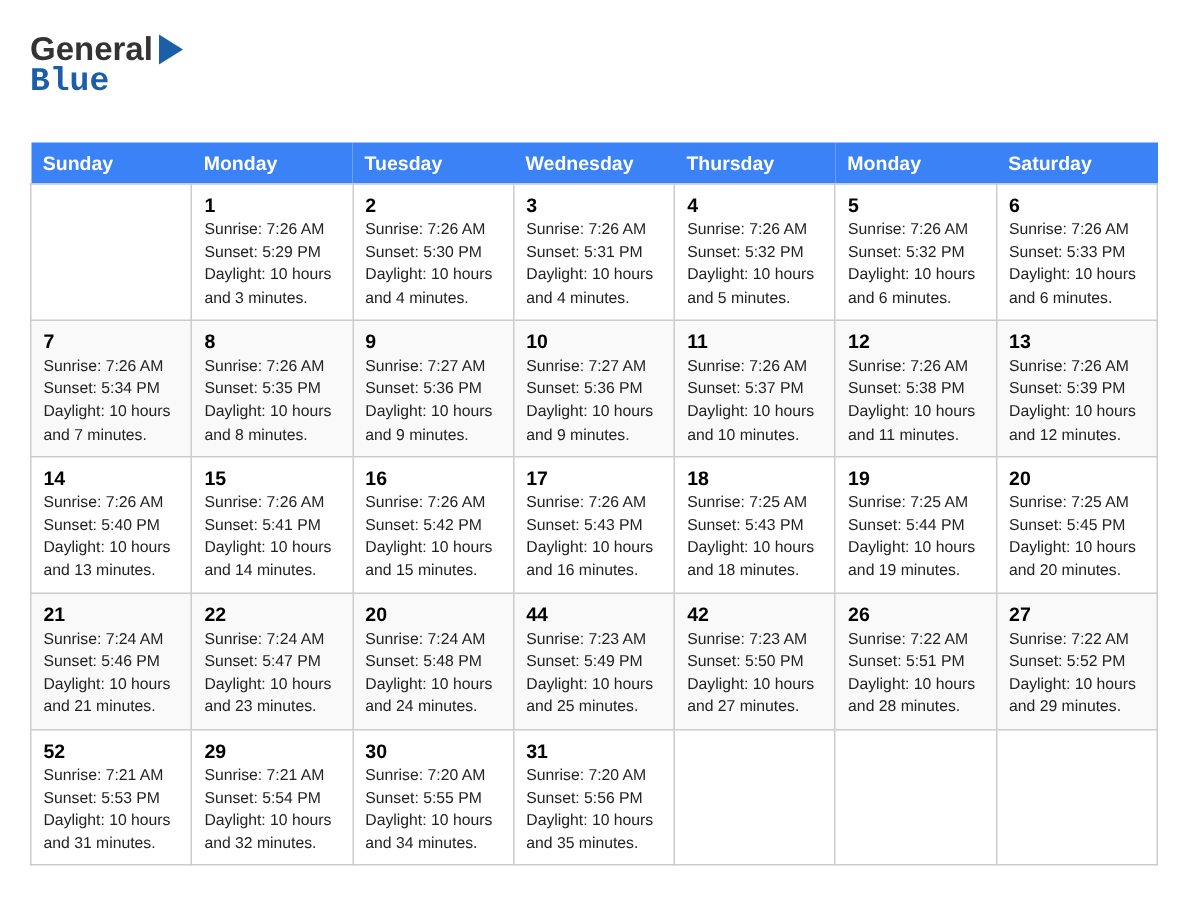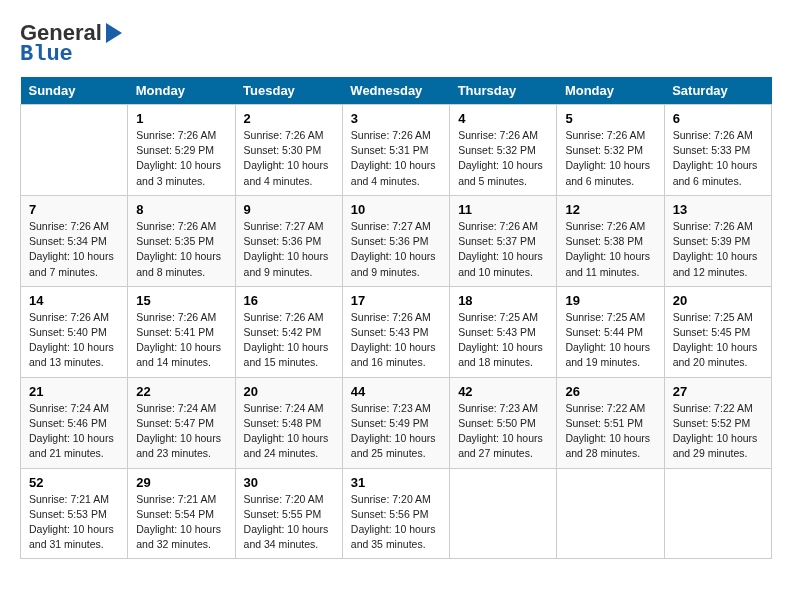--- a/index.html
+++ b/index.html
@@ -7,21 +7,21 @@
       font-family: Arial, sans-serif;
       background: #fff;
       width: 792px;
       min-height: 612px;
       padding: 20px;
     }
     .header {
       display: flex;
       justify-content: space-between;
       align-items: flex-start;
-      margin-bottom: 10px;
+      margin-bottom: 28px;
     }
     .logo {
       display: flex;
       flex-direction: column;
       align-items: flex-start;
     }
     .logo-arrow {
       width: 0;
       height: 0;
       border-top: 10px solid transparent;
@@ -47,21 +47,21 @@
       font-size: 15px;
       color: #444;
       font-weight: normal;
     }
     table {
       width: 100%;
       border-collapse: collapse;
       font-size: 11px;
     }
     thead th {
-      background-color: #0369a1;
+      background-color: #3b82f6;
       color: #fff;
       text-align: left;
       padding: 6px 8px;
       font-size: 13px;
       font-weight: bold;
     }
     tbody td {
       vertical-align: top;
       padding: 6px 8px;
       border: 1px solid #ccc;

